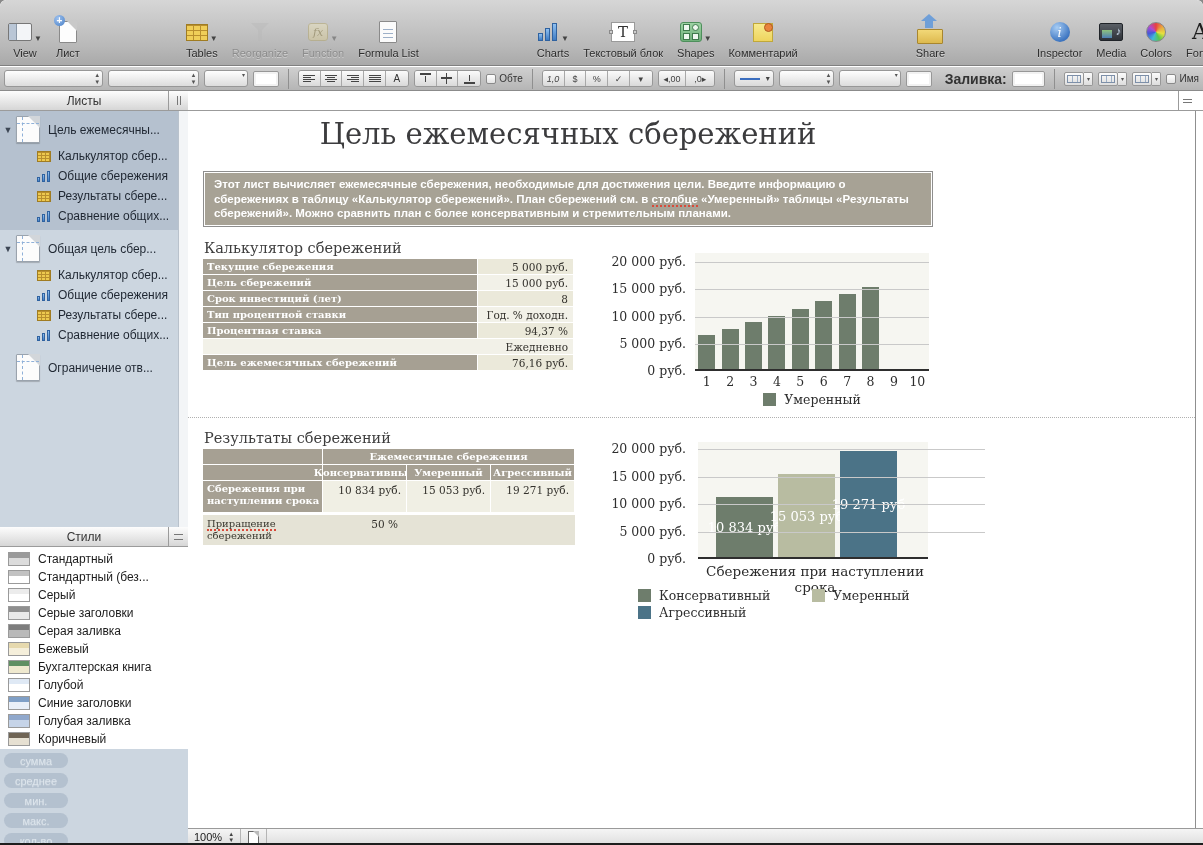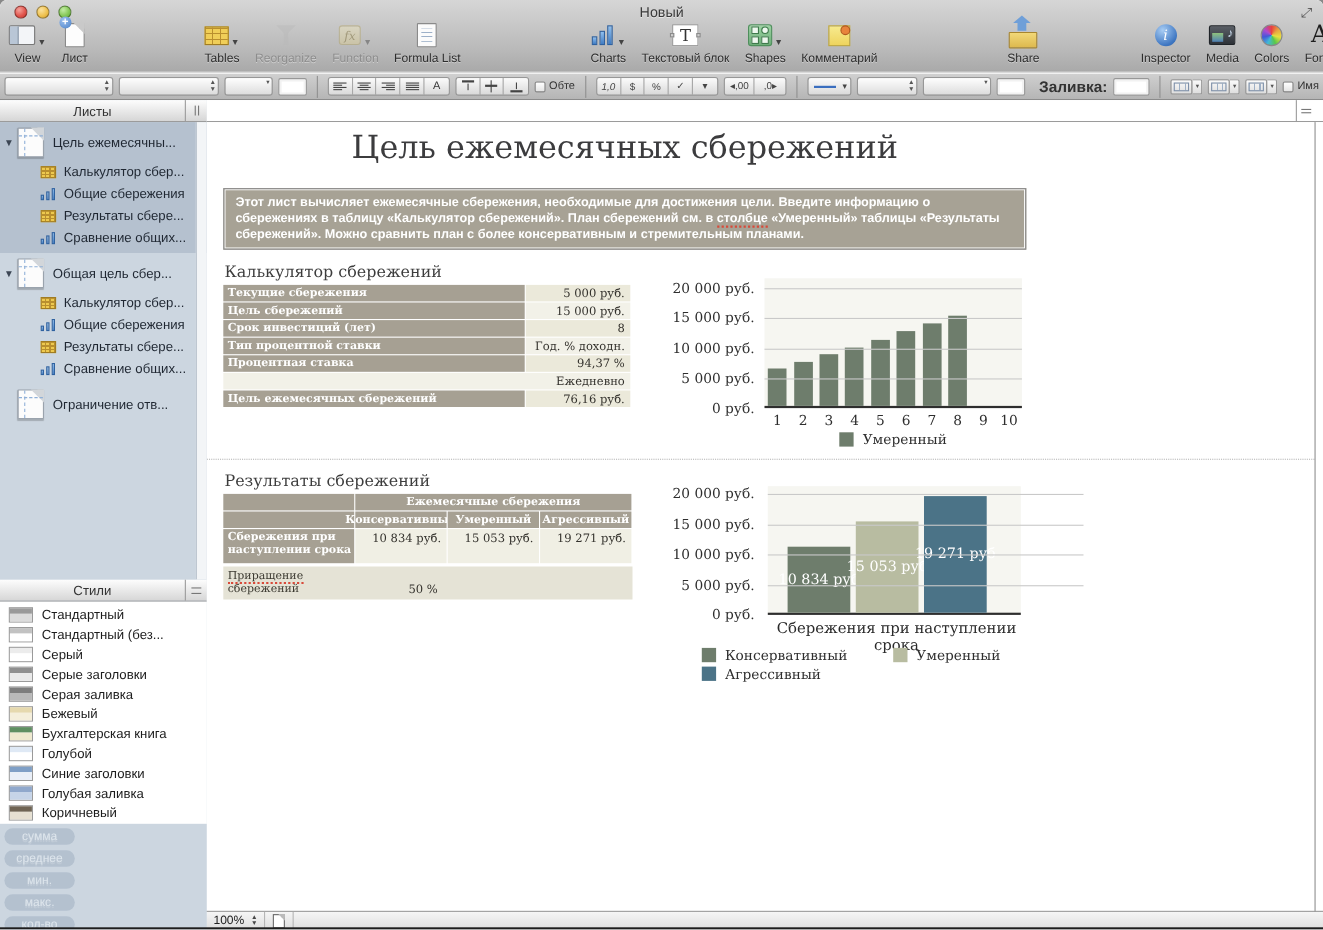--- a/index.html
+++ b/index.html
@@ -164,46 +164,39 @@
   
   #results-table{position:absolute;left:15px;top:338px;width:372px;font-family:"DejaVu Serif",serif;}
   .rrow{display:flex;margin-bottom:1px;}
   .rcell{background:#a6a093;color:#fff;font-weight:bold;font-size:10px;display:flex;align-items:center;justify-content:center;}
   .rlabel{width:119px;margin-right:1px;background:#a6a093;}
   .rrow .vcol{width:83px;margin-right:1px;}
   .rrow .vcol:last-child{margin-right:0;}
   .rvals .vcol{background:#f0efe4;color:#33312c;font-weight:normal;font-size:10.5px;justify-content:flex-end;padding-right:5px;}
   #growth-row{display:flex;background:#e5e3d6;margin-top:3px;height:30px;}
   #growth-label{width:119px;font-size:10px;color:#3a382f;padding:3px 0 0 4px;line-height:12px;}
-  #growth-value{width:84px;font-size:10.5px;color:#33312c;display:flex;align-items:flex-start;justify-content:flex-end;padding:15px 8px 0 0;}
+  #growth-value{width:84px;font-size:10.5px;color:#33312c;display:flex;align-items:flex-start;justify-content:flex-end;padding:3px 8px 0 0;}
   #chart2-xlabel{position:absolute;left:507px;top:452px;width:240px;text-align:center;font-family:"DejaVu Serif",serif;font-size:13.5px;color:#2a2a2a;}
   #chart2-legend{position:absolute;left:450px;top:477px;display:grid;grid-template-columns:174px auto;row-gap:2px;}
   .bar-value{position:absolute;left:50%;top:50%;transform:translate(-50%,-50%);color:#fff;font-family:"DejaVu Serif",serif;font-size:13px;white-space:nowrap;}
   
   #statusbar{position:absolute;left:188px;bottom:0;right:0;height:17px;background:linear-gradient(#f5f5f5,#dedede);border-top:1px solid #9a9a9a;display:flex;align-items:center;}
   #zoom-ctl{display:flex;align-items:center;height:100%;padding:0 6px;border-right:1px solid #b5b5b5;gap:6px;}
   #zoom-ctl .zv{font-size:11px;color:#222;}
   .stepper{display:flex;flex-direction:column;font-size:6px;line-height:6px;color:#444;}
   #page-btn{width:26px;height:100%;border-right:1px solid #b5b5b5;display:flex;align-items:center;justify-content:center;}
   .page-glyph{width:11px;height:13px;border:1px solid #666;background:#fff;position:relative;}
   .page-glyph:before{content:"";position:absolute;right:-1px;top:-1px;border:3px solid #bbb;border-left-color:transparent;border-bottom-color:transparent;}
   #bottom-edge{position:absolute;left:0;bottom:0;width:100%;height:2px;background:#1d1d1d;z-index:50;}
 </style>
 </head>
 <body>
 
 <div id="window">
   <div id="chrome">
-    <div id="titlebar">
-      <span class="tl red"></span>
-      <span class="tl yellow"></span>
-      <span class="tl green"></span>
-      <div id="win-title">Новый</div>
-      <span id="fullscreen">⤢</span>
-    </div>
     <div id="toolbar">
         <div class="tb-group" style="margin-left: 8px;">
           <div class="tb-item">
             <div class="ic">
               <span class="i-view"></span>
               <span class="dd">▼</span>
             </div>
             <span class="lb">View</span>
           </div>
           <div class="tb-item">

